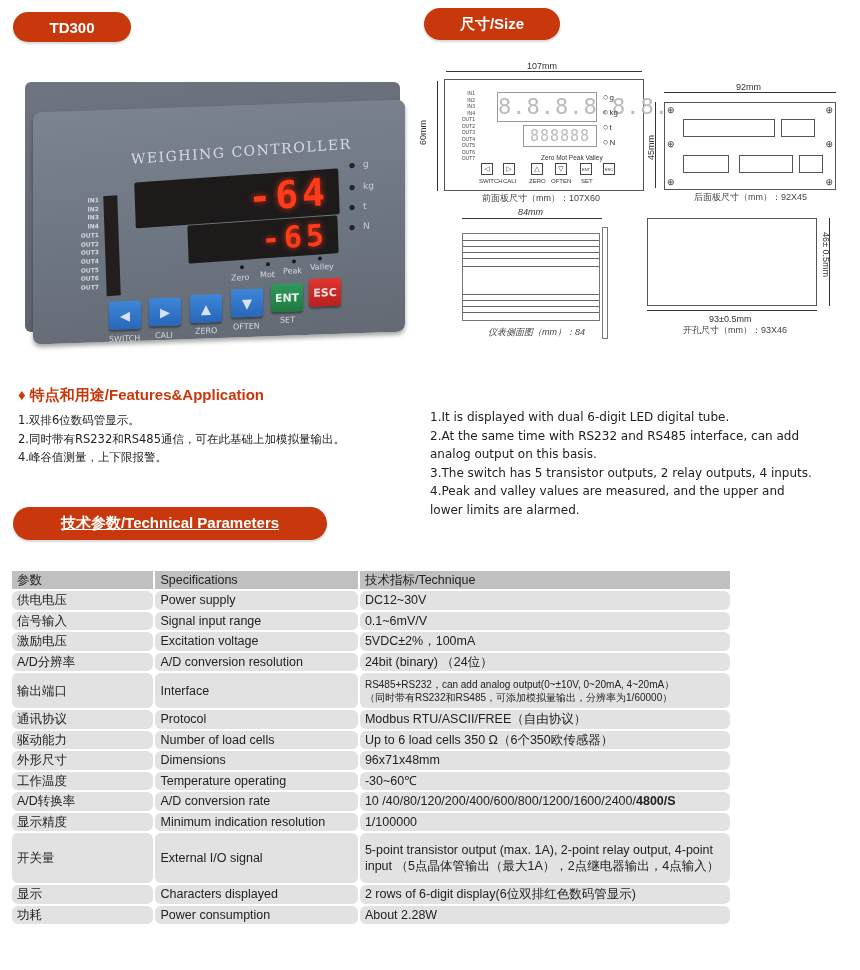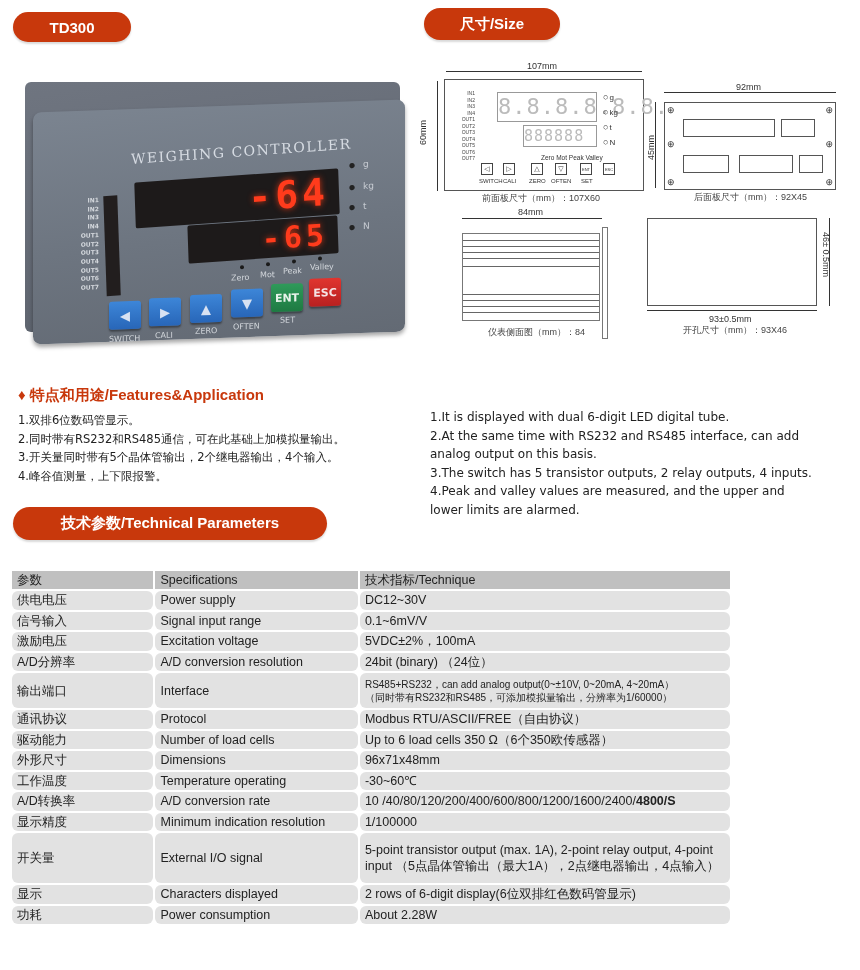--- a/index.html
+++ b/index.html
@@ -7,21 +7,21 @@
   body { position: relative; font-family: "DejaVu Sans", "Liberation Sans", sans-serif; color: #222; }
 
   .pill {
     position: absolute; background: #c8380c; color: #fff; font-weight: bold;
     border-radius: 18px; display: flex; align-items: center; justify-content: center;
     box-shadow: 0 2px 2px rgba(0,0,0,0.15);
     font-family: "Liberation Sans", "DejaVu Sans", sans-serif;
   }
   #pill-model { left: 13px; top: 12px; width: 118px; height: 30px; font-size: 15px; }
   #pill-size { left: 424px; top: 8px; width: 136px; height: 32px; font-size: 15px; }
-  #pill-tech { left: 13px; top: 507px; width: 314px; height: 33px; font-size: 15px; }
+  #pill-tech { left: 13px; top: 507px; width: 314px; height: 33px; font-size: 15px; text-decoration: underline; }
 
   
   .device { position: absolute; left: 25px; top: 82px; width: 380px; height: 255px; }
   .dev-body {
     position: absolute; left: 0; top: 0; width: 375px; height: 250px;
     background: linear-gradient(170deg, #6f7580 0%, #5b616b 100%);
     border-radius: 6px;
   }
   .dev-face {
     position: absolute; left: 8px; top: 24px; width: 372px; height: 232px;
@@ -180,21 +180,21 @@
 </div>
 
 <div class="drawing" style="left:420px; top:55px; width:230px; height:150px;">
   <div class="dim-line" style="left:26px; top:16px; width:196px;"></div>
   <span class="dim-text" style="left:107px; top:6px;">107mm</span>
   <div class="dim-vline" style="left:17px; top:26px; height:110px;"></div>
   <span class="dim-text" style="left:-2px; top:90px; transform:rotate(-90deg); transform-origin:left top;">60mm</span>
   <div class="outline" style="left:24px; top:24px; width:200px; height:112px;">
     <div class="mini-io" style="left:8px; top:10px; width:22px;">IN1<br>IN2<br>IN3<br>IN4<br>OUT1<br>OUT2<br>OUT3<br>OUT4<br>OUT5<br>OUT6<br>OUT7</div>
     <div class="mini-led" style="left:52px; top:12px; width:100px; height:30px; font-size:22px; line-height:28px; text-align:center;">8.8.8.8.8.8.</div>
-    <div class="mini-led" style="left:78px; top:45px; width:74px; height:22px; font-size:15px; line-height:20px; ">888888</div>
+    <div class="mini-led" style="left:78px; top:45px; width:74px; height:22px; font-size:15px; line-height:20px; text-align:center;">888888</div>
     <span class="mini-ind" style="left:158px; top:12px;">g</span>
     <span class="mini-ind" style="left:158px; top:27px;">kg</span>
     <span class="mini-ind" style="left:158px; top:42px;">t</span>
     <span class="mini-ind" style="left:158px; top:57px;">N</span>
     <span class="mini-key-label" style="left:96px; top:74px; font-size:6.5px;">Zero Mot Peak Valley</span>
     <div class="mini-key" style="left:36px; top:83px;">
         <span>◁</span>
       </div>
     <div class="mini-key" style="left:58px; top:83px;">
         <span>▷</span>
@@ -234,21 +234,21 @@
     <span class="screw" style="right:2px; bottom:2px;">⊕</span>
     <div class="cutout" style="left:18px; top:16px; width:92px; height:18px;"></div>
     <div class="cutout" style="left:116px; top:16px; width:34px; height:18px;"></div>
     <div class="cutout" style="left:18px; top:52px; width:46px; height:18px;"></div>
     <div class="cutout" style="left:74px; top:52px; width:54px; height:18px;"></div>
     <div class="cutout" style="left:134px; top:52px; width:24px; height:18px;"></div>
   </div>
   <span class="caption" style="left:42px; top:111px;">后面板尺寸（mm）：92X45</span>
 </div>
 
-<div class="drawing" style="left:460px; top:205px; width:160px; height:135px;">
+<div class="drawing" style="left:460px; top:205px; width:160px; height:135px;font-style:italic;">
   <div class="dim-line" style="left:2px; top:13px; width:140px;"></div>
   <span class="dim-text" style="left:58px; top:2px;">84mm</span>
   <div class="outline" style="left:2px; top:28px; width:138px; height:88px; border-color:#777;">
     <div class="fin" style="top:6px;"></div>
     <div class="fin" style="top:12px;"></div>
     <div class="fin" style="top:18px;"></div>
     <div class="fin" style="top:24px;"></div>
     <div class="fin" style="top:32px;"></div>
     <div class="fin" style="top:60px;"></div>
     <div class="fin" style="top:66px;"></div>
@@ -265,21 +265,20 @@
   <span class="dim-text" style="left:186px; top:22px; transform:rotate(90deg); transform-origin:left top; white-space:nowrap;">46± 0.5mm</span>
   <div class="dim-line" style="left:2px; top:100px; width:170px;"></div>
   <span class="dim-text" style="left:64px; top:104px;">93±0.5mm</span>
   <span class="caption" style="left:38px; top:114px;">开孔尺寸（mm）：93X46</span>
 </div>
 
 <div class="features-title">♦ 特点和用途/Features&amp;Application</div>
 <div class="features-list" id="features-cn">
   <div>1.双排6位数码管显示。</div>
   <div>2.同时带有RS232和RS485通信，可在此基础上加模拟量输出。</div>
-  <div>3.开关量同时带有5个晶体管输出，2个继电器输出，4个输入。</div>
   <div>4.峰谷值测量，上下限报警。</div>
 </div>
 <div class="features-list" id="features-en">
   <div>1.It is displayed with dual 6-digit LED digital tube.</div>
   <div>2.At the same time with RS232 and RS485 interface, can add analog output on this basis.</div>
   <div>3.The switch has 5 transistor outputs, 2 relay outputs, 4 inputs.</div>
   <div>4.Peak and valley values are measured, and the upper and lower limits are alarmed.</div>
 </div>
 
 <div class="pill" id="pill-tech">

